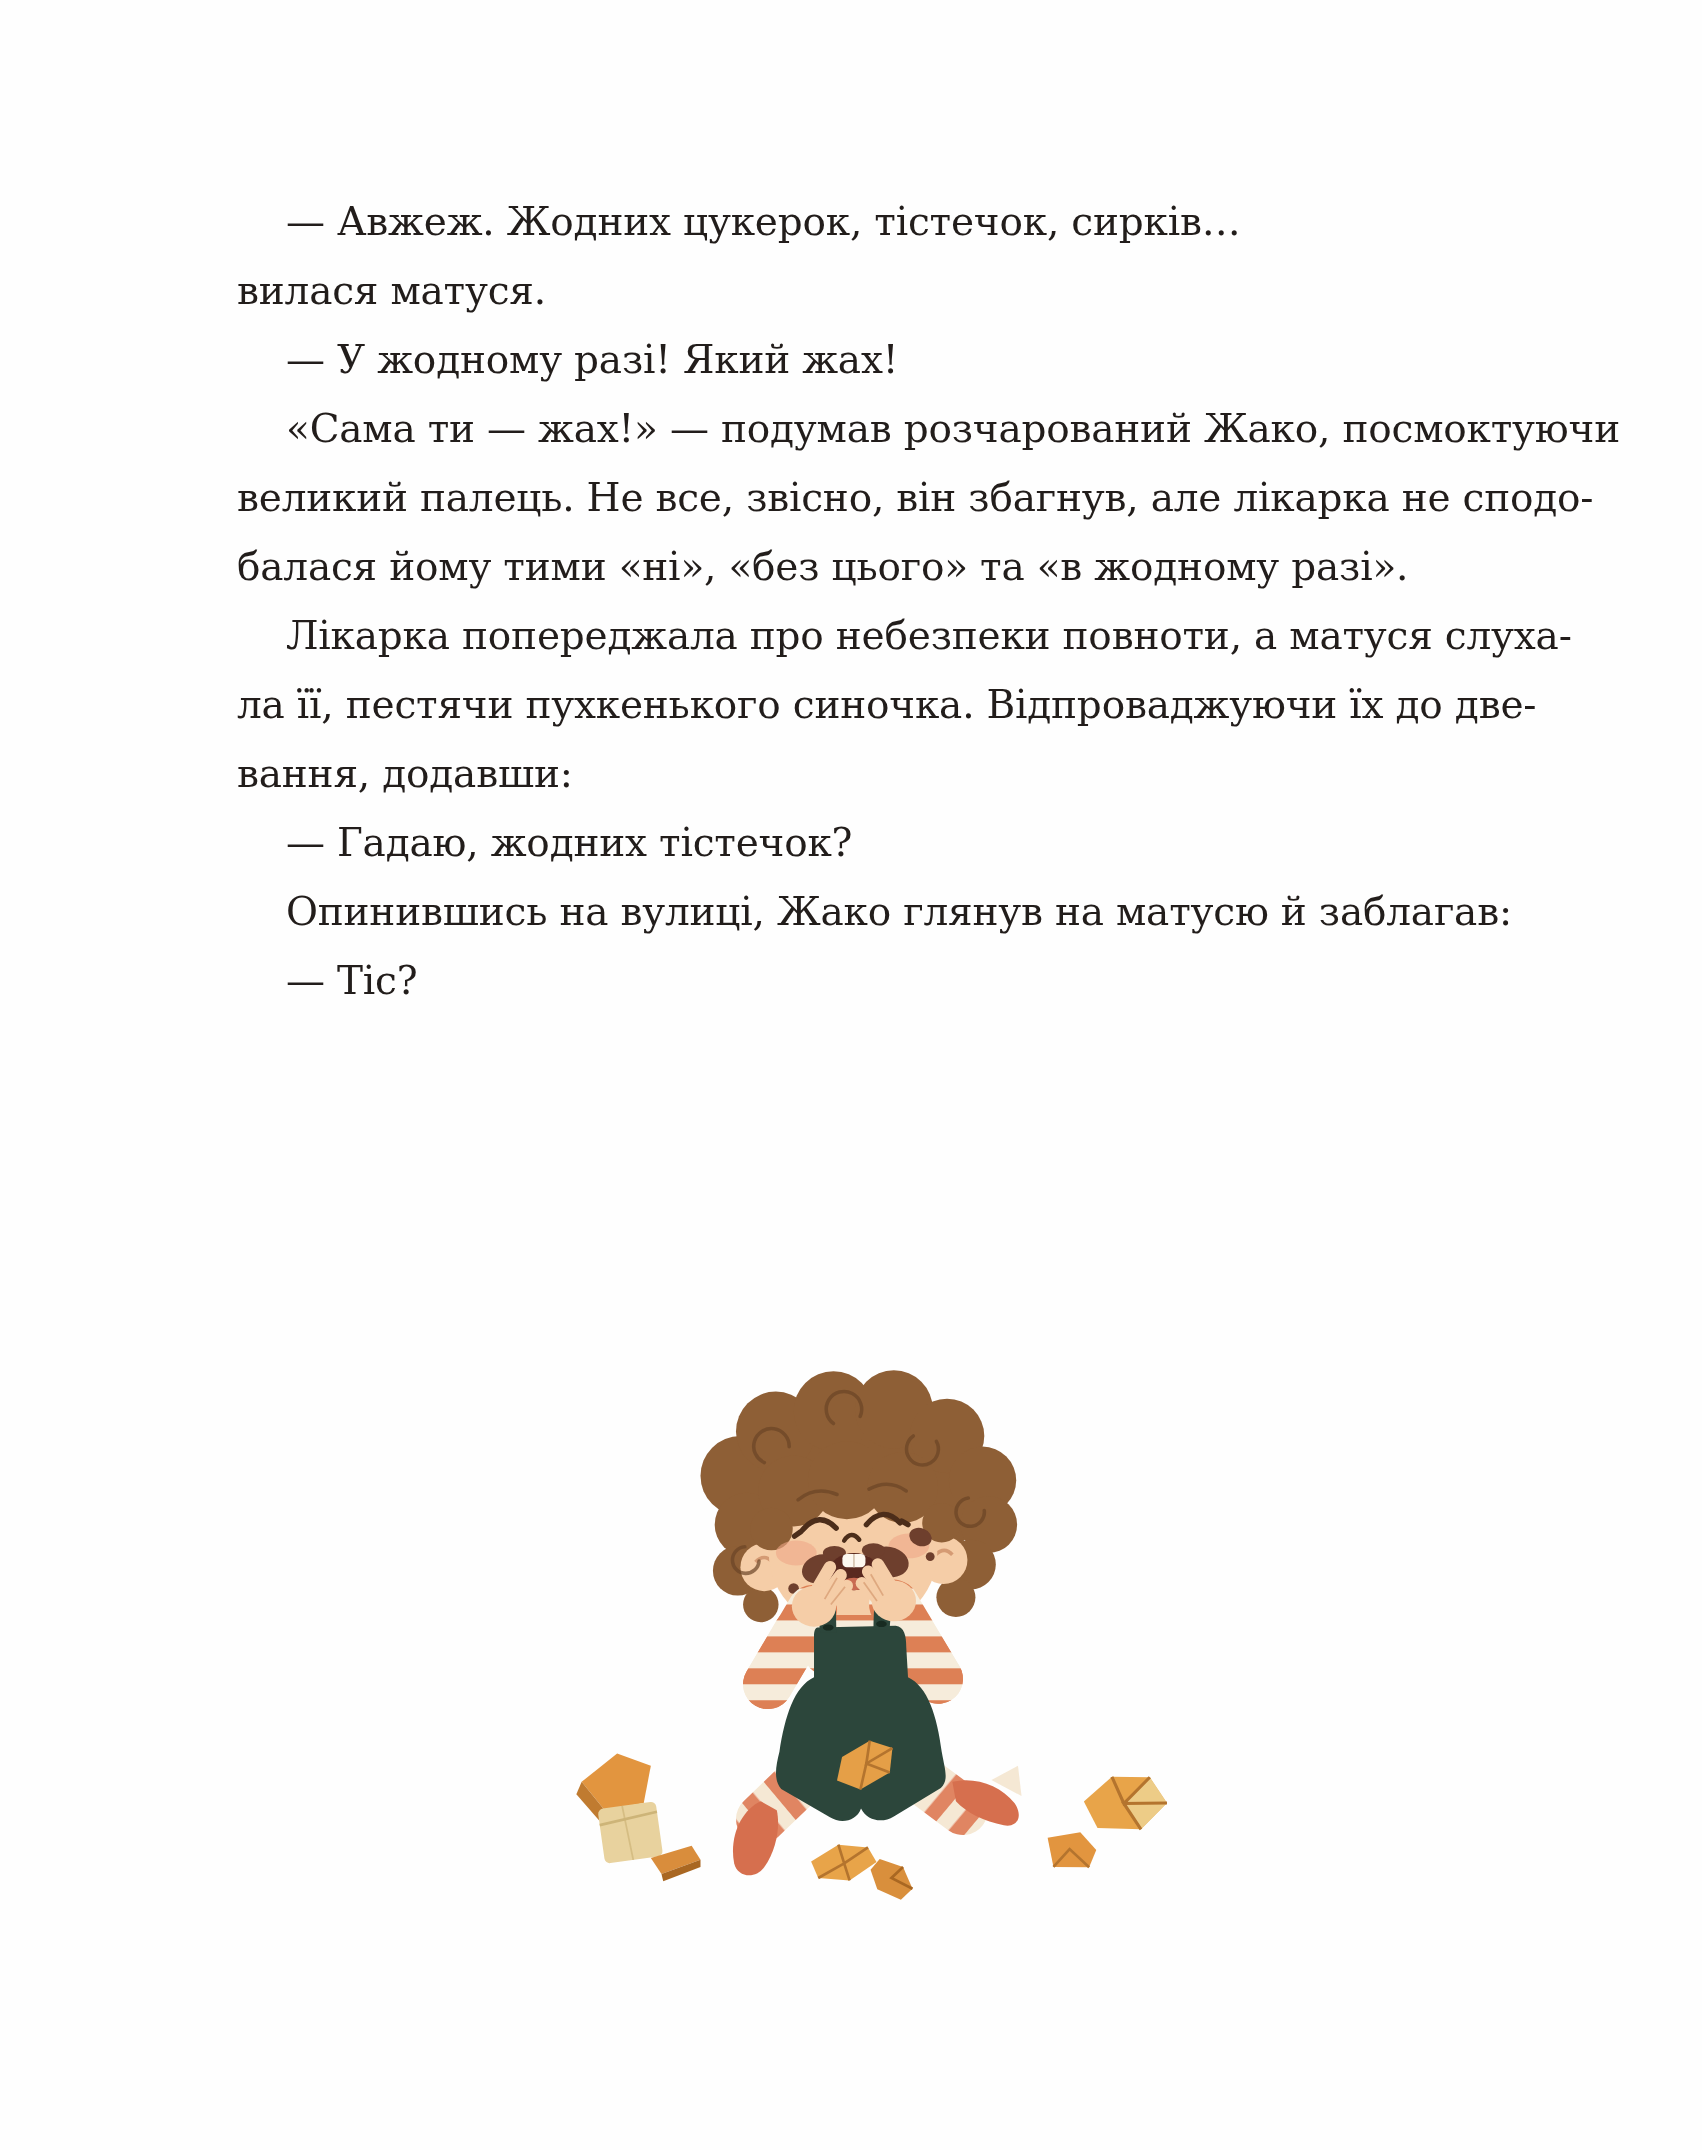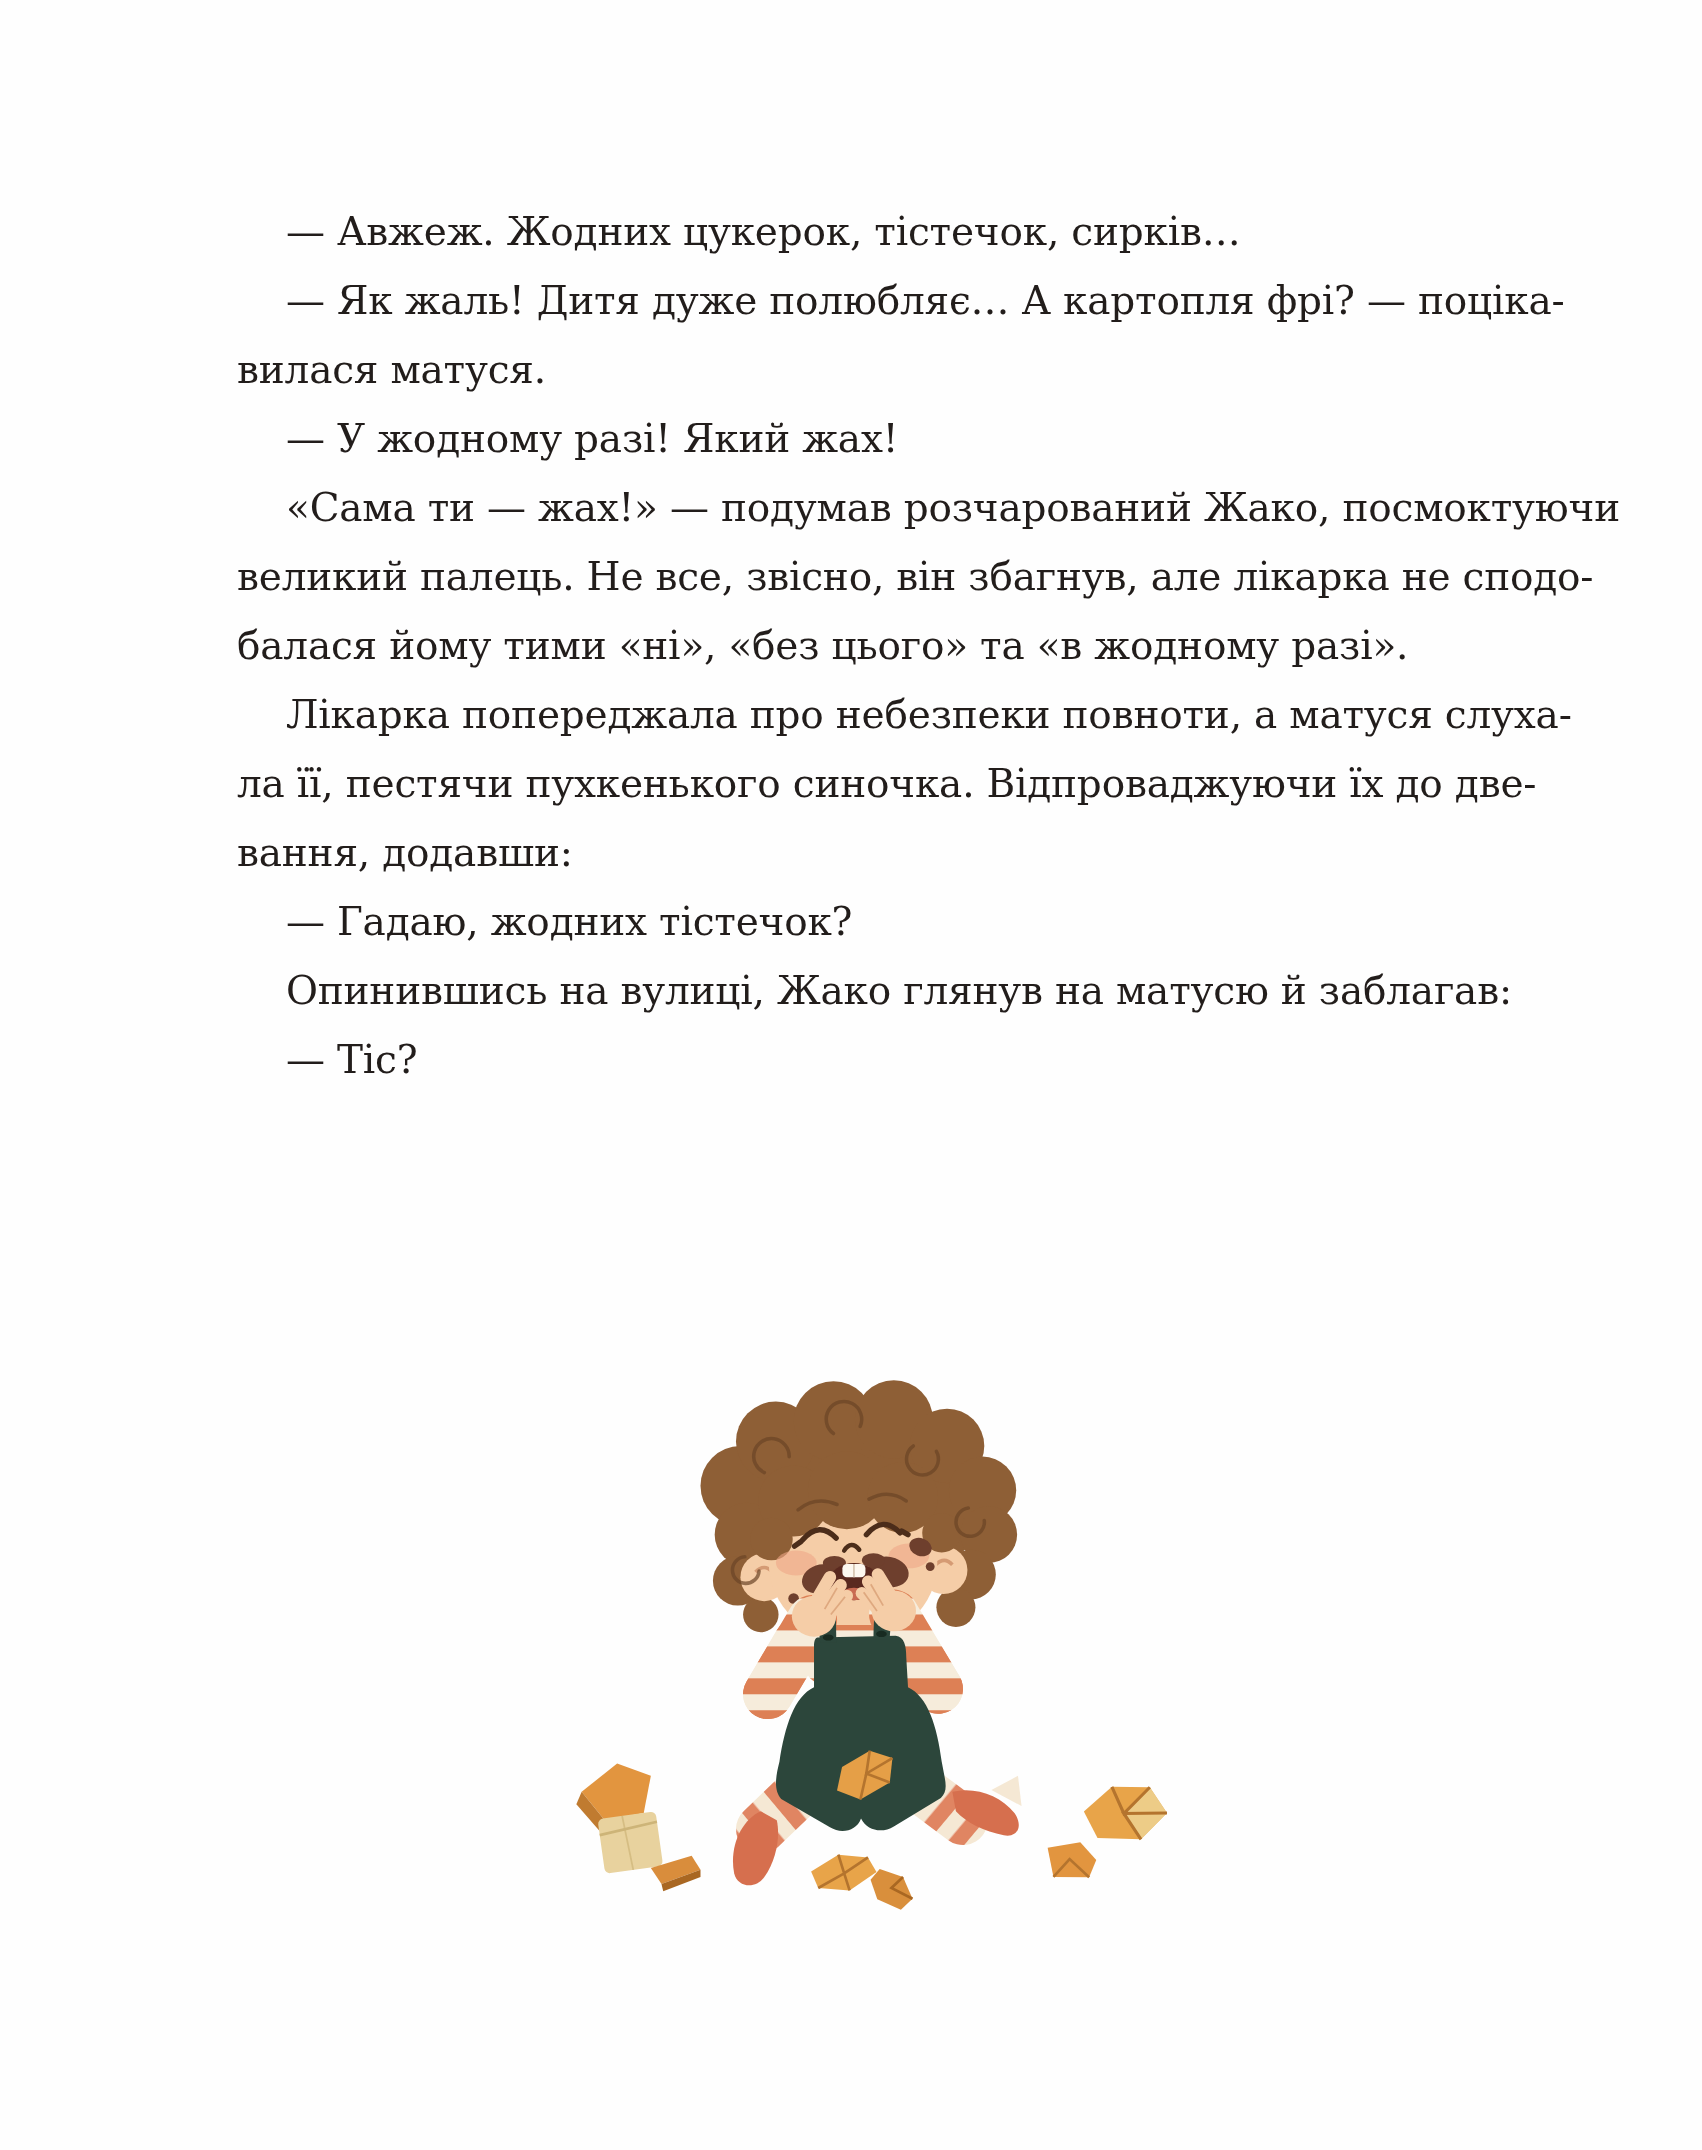--- a/index.html
+++ b/index.html
@@ -3,41 +3,40 @@
 <meta charset="utf-8">
 <style>
   html,body{margin:0;padding:0;}
   body{
     width:1702px;height:2150px;
     background:#fefefe;
     position:relative;
     font-family:"DejaVu Serif","Liberation Serif",serif;
     overflow:hidden;
   }
-  .page{position:absolute;inset:0;margin-top:10px;}
+  .page{position:absolute;inset:0;}
   .story{
     position:absolute;left:237px;top:187px;width:1275px;
     font-size:39px;line-height:69px;color:#221d1b;
     letter-spacing:-0.2px;
   }
   .line{white-space:nowrap;height:69px;}
   .ind{text-indent:49px;}
   .just{text-align:justify;text-align-last:justify;}
   .illustration{
     position:absolute;left:532px;top:1365px;width:674px;height:541px;
   }
 </style>
 </head>
 <body>
 
 <div class="page">
 
   <div class="story">
     <div class="line ind">— Авжеж. Жодних цукерок, тістечок, сирків…</div>
-    <div class="line ind just">— Як жаль! Дитя дуже полюбляє… А картопля фрі? — поціка-</div>
     <div class="line">вилася матуся.</div>
     <div class="line ind">— У жодному разі! Який жах!</div>
     <div class="line ind just">«Сама ти — жах!» — подумав розчарований Жако, посмоктуючи</div>
     <div class="line just">великий палець. Не все, звісно, він збагнув, але лікарка не сподо-</div>
     <div class="line">балася йому тими «ні», «без цього» та «в жодному разі».</div>
     <div class="line ind just">Лікарка попереджала про небезпеки повноти, а матуся слуха-</div>
     <div class="line just">ла її, пестячи пухкенького синочка. Відпроваджуючи їх до две-</div>
     <div class="line">вання, додавши:</div>
     <div class="line ind">— Гадаю, жодних тістечок?</div>
     <div class="line ind">Опинившись на вулиці, Жако глянув на матусю й заблагав:</div>

